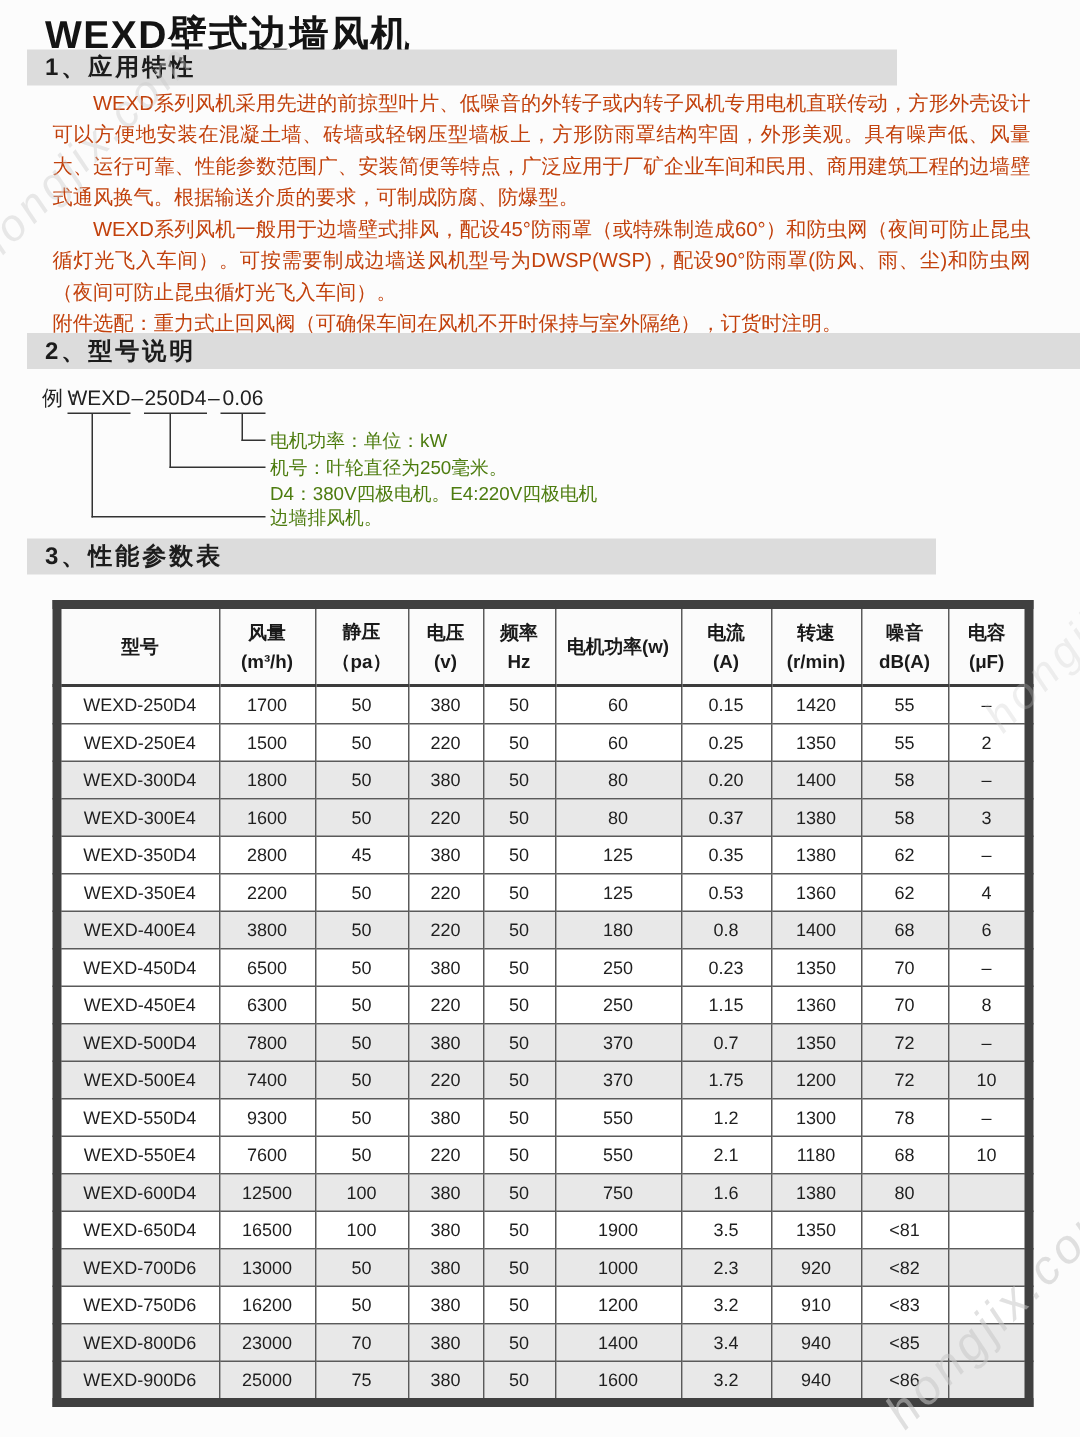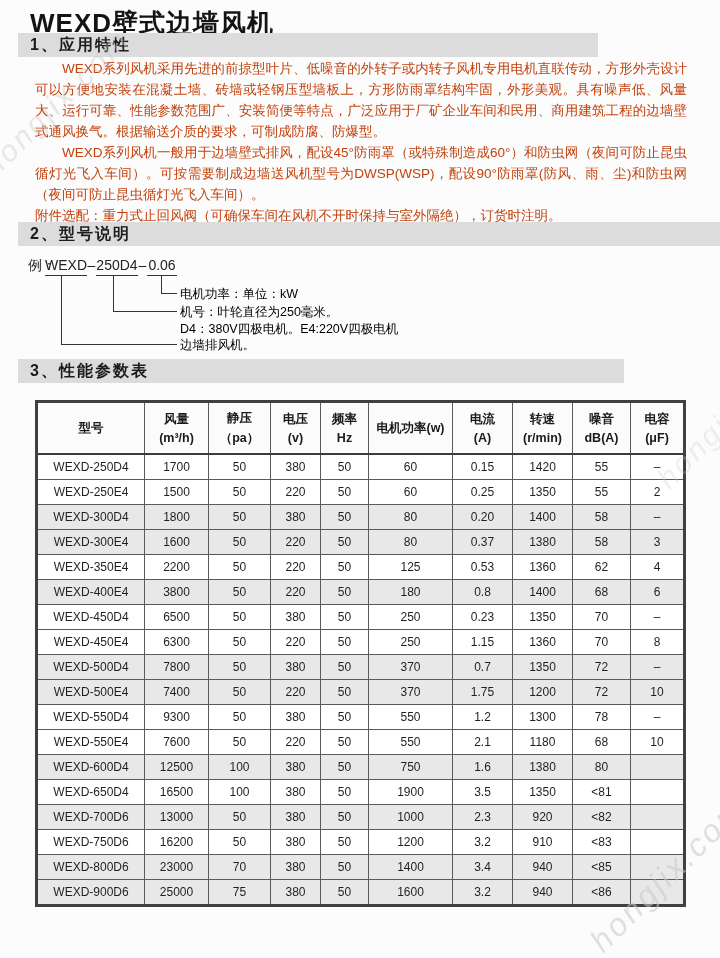--- a/index.html
+++ b/index.html
@@ -35,31 +35,31 @@
   .ex-wexd{left:17px;width:42px;}
   .ex-250{left:68px;width:42px;}
   .ex-006{left:119px;width:30px;}
   .ex-dash{position:absolute;top:2px;width:9px;text-align:center;}
   .ex-dash1{left:59px;}
   .ex-dash2{left:110px;}
   .conn{position:absolute;border-left:1px solid #333;border-bottom:1px solid #333;}
   .conn-power{left:133px;top:21px;width:15px;height:17px;}
   .conn-model{left:85px;top:21px;width:63px;height:35px;}
   .conn-series{left:33px;top:21px;width:115px;height:68px;}
-  .callout{position:absolute;left:152px;font-size:12.5px;color:#000000;white-space:nowrap;}
+  .callout{position:absolute;left:152px;font-size:12.5px;color:#4d7c0f;white-space:nowrap;}
   .co-power{top:31px;}
   .co-model1{top:49px;}
   .co-model2{top:66px;}
   .co-series{top:82px;}
 
   
   .perf{
     position:absolute;left:35px;top:400px;
     border-collapse:collapse;table-layout:fixed;background:#ffffff;
-    border:3px solid #404040;
+    border:6px solid #404040;
   }
   .perf th,.perf td{border:1px solid var(--table-border,#5a5a5a);text-align:center;padding:0;overflow:hidden;}
   .perf thead th{
     height:50px;font-size:12.5px;font-weight:700;background:#fbfbfb;
     border-bottom:2px solid #3c3c3c;vertical-align:middle;color:#1a1a1a;
   }
   .perf thead .hu{margin-top:3px;font-weight:700;}
   .perf td{height:24px;font-size:12px;color:#1f1f1f;}
   .perf tr.shaded td{background:var(--row-shade,#e8e8e8);}
 
@@ -214,20 +214,32 @@
           <td>50</td>
           <td>220</td>
           <td>50</td>
           <td>80</td>
           <td>0.37</td>
           <td>1380</td>
           <td>58</td>
           <td>3</td>
         </tr>
         <tr>
+          <td>WEXD-350D4</td>
+          <td>2800</td>
+          <td>45</td>
+          <td>380</td>
+          <td>50</td>
+          <td>125</td>
+          <td>0.35</td>
+          <td>1380</td>
+          <td>62</td>
+          <td>–</td>
+        </tr>
+        <tr>
           <td>WEXD-350E4</td>
           <td>2200</td>
           <td>50</td>
           <td>220</td>
           <td>50</td>
           <td>125</td>
           <td>0.53</td>
           <td>1360</td>
           <td>62</td>
           <td>4</td>

